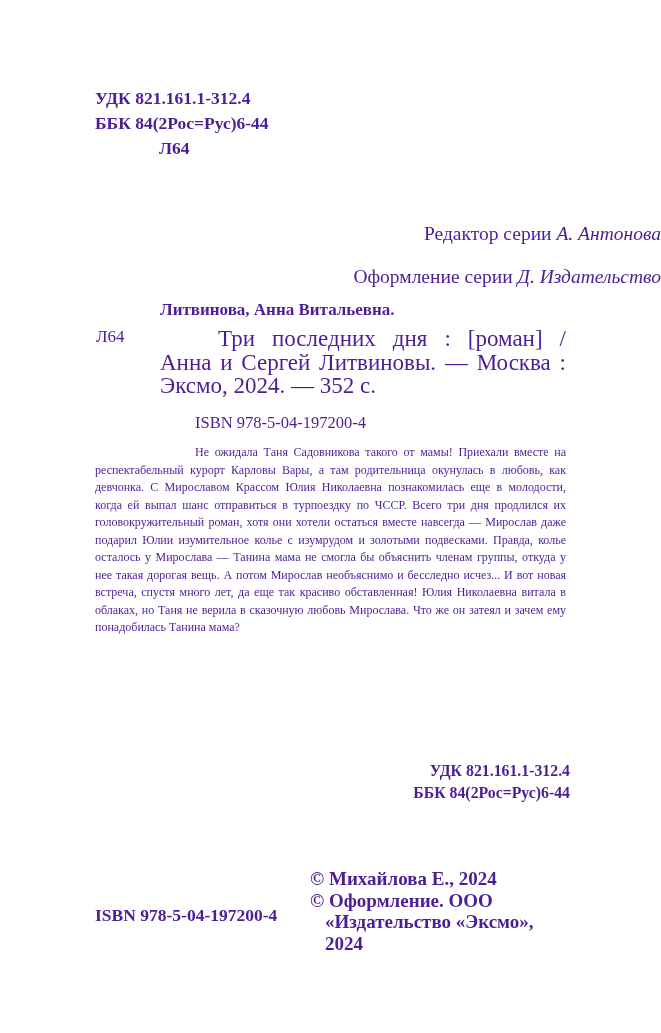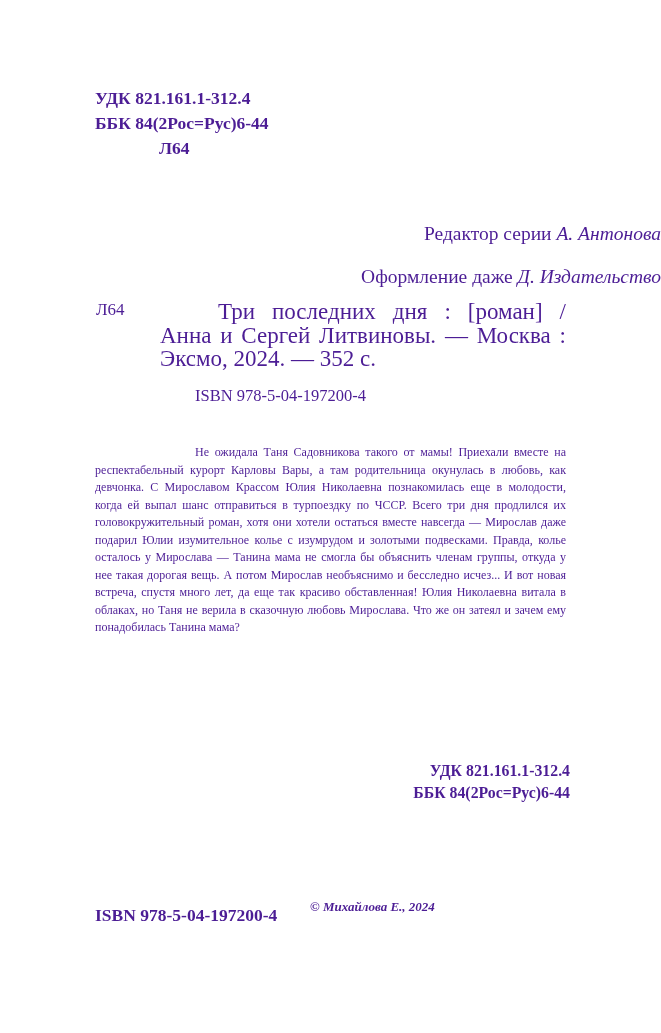--- a/index.html
+++ b/index.html
@@ -51,22 +51,22 @@
   
   .bottom-codes {
     position:absolute; right:91px; top:760px;
     text-align:right; font-weight:bold;
     font-size:15.8px; line-height:22px;
     white-space:nowrap;
   }
 
   
   .copyright {
-    position:absolute; left:310px; top:896px; width:262px;
-    font-weight:bold; font-size:13px; line-height:21.5px;font-style:italic;
+    position:absolute; left:310px; top:868px; width:262px;
+    font-weight:bold; font-size:19px; line-height:21.5px;
   }
   .copyright .c-line { padding-left:15px; text-indent:-15px; }
 
   
   .isbn-bottom {
     position:absolute; left:95px; top:905px;
     font-weight:bold; font-size:17.5px;
     white-space:nowrap;
   }
 </style>
@@ -76,37 +76,39 @@
 <div class="page">
 
   <div class="top-codes">
     <div>УДК 821.161.1-312.4</div>
     <div>ББК 84(2Рос=Рус)6-44</div>
     <div class="sign">Л64</div>
   </div>
 
   <div class="credits">
     <div class="line"><span>Редактор серии</span> <span class="name">А. Антонова</span></div>
-    <div class="line"><span>Оформление даже</span> <span class="name">Д. Издательство</span></div>
+    <div class="line"><span>Оформление серии</span> <span class="name">Д. Издательство</span></div>
   </div>
 
   <div class="catalog">
+    <div class="author">Литвинова, Анна Витальевна.</div>
     <div class="desc-wrap">
       <span class="sign">Л64</span>
       <p class="desc">Три последних дня : [роман] / Анна и Сергей Литвиновы. — Москва : Эксмо, 2024. — 352 с.</p>
     </div>
     <div class="isbn">ISBN 978-5-04-197200-4</div>
   </div>
 
   <p class="annotation">Не ожидала Таня Садовникова такого от мамы! Приехали вместе на респектабельный курорт Карловы Вары, а там родительница окунулась в любовь, как девчонка. С Мирославом Крассом Юлия Николаевна познакомилась еще в молодости, когда ей выпал шанс отправиться в турпоездку по ЧССР. Всего три дня продлился их головокружительный роман, хотя они хотели остаться вместе навсегда — Мирослав даже подарил Юлии изумительное колье с изумрудом и золотыми подвесками. Правда, колье осталось у Мирослава — Танина мама не смогла бы объяснить членам группы, откуда у нее такая дорогая вещь. А потом Мирослав необъяснимо и бесследно исчез...  И вот новая встреча, спустя много лет, да еще так красиво обставленная! Юлия Николаевна витала в облаках, но Таня не верила в сказочную любовь Мирослава. Что же он затеял и зачем ему понадобилась Танина мама?</p>
 
   <div class="bottom-codes">
     <div>УДК 821.161.1-312.4</div>
     <div>ББК 84(2Рос=Рус)6-44</div>
   </div>
 
   <div class="copyright">
     <div class="c-line">© Михайлова Е., 2024</div>
+    <div class="c-line">© Оформление. ООО «Издательство «Эксмо», 2024</div>
   </div>
 
   <div class="isbn-bottom">ISBN 978-5-04-197200-4</div>
 
 </div>
 
 </body></html>

